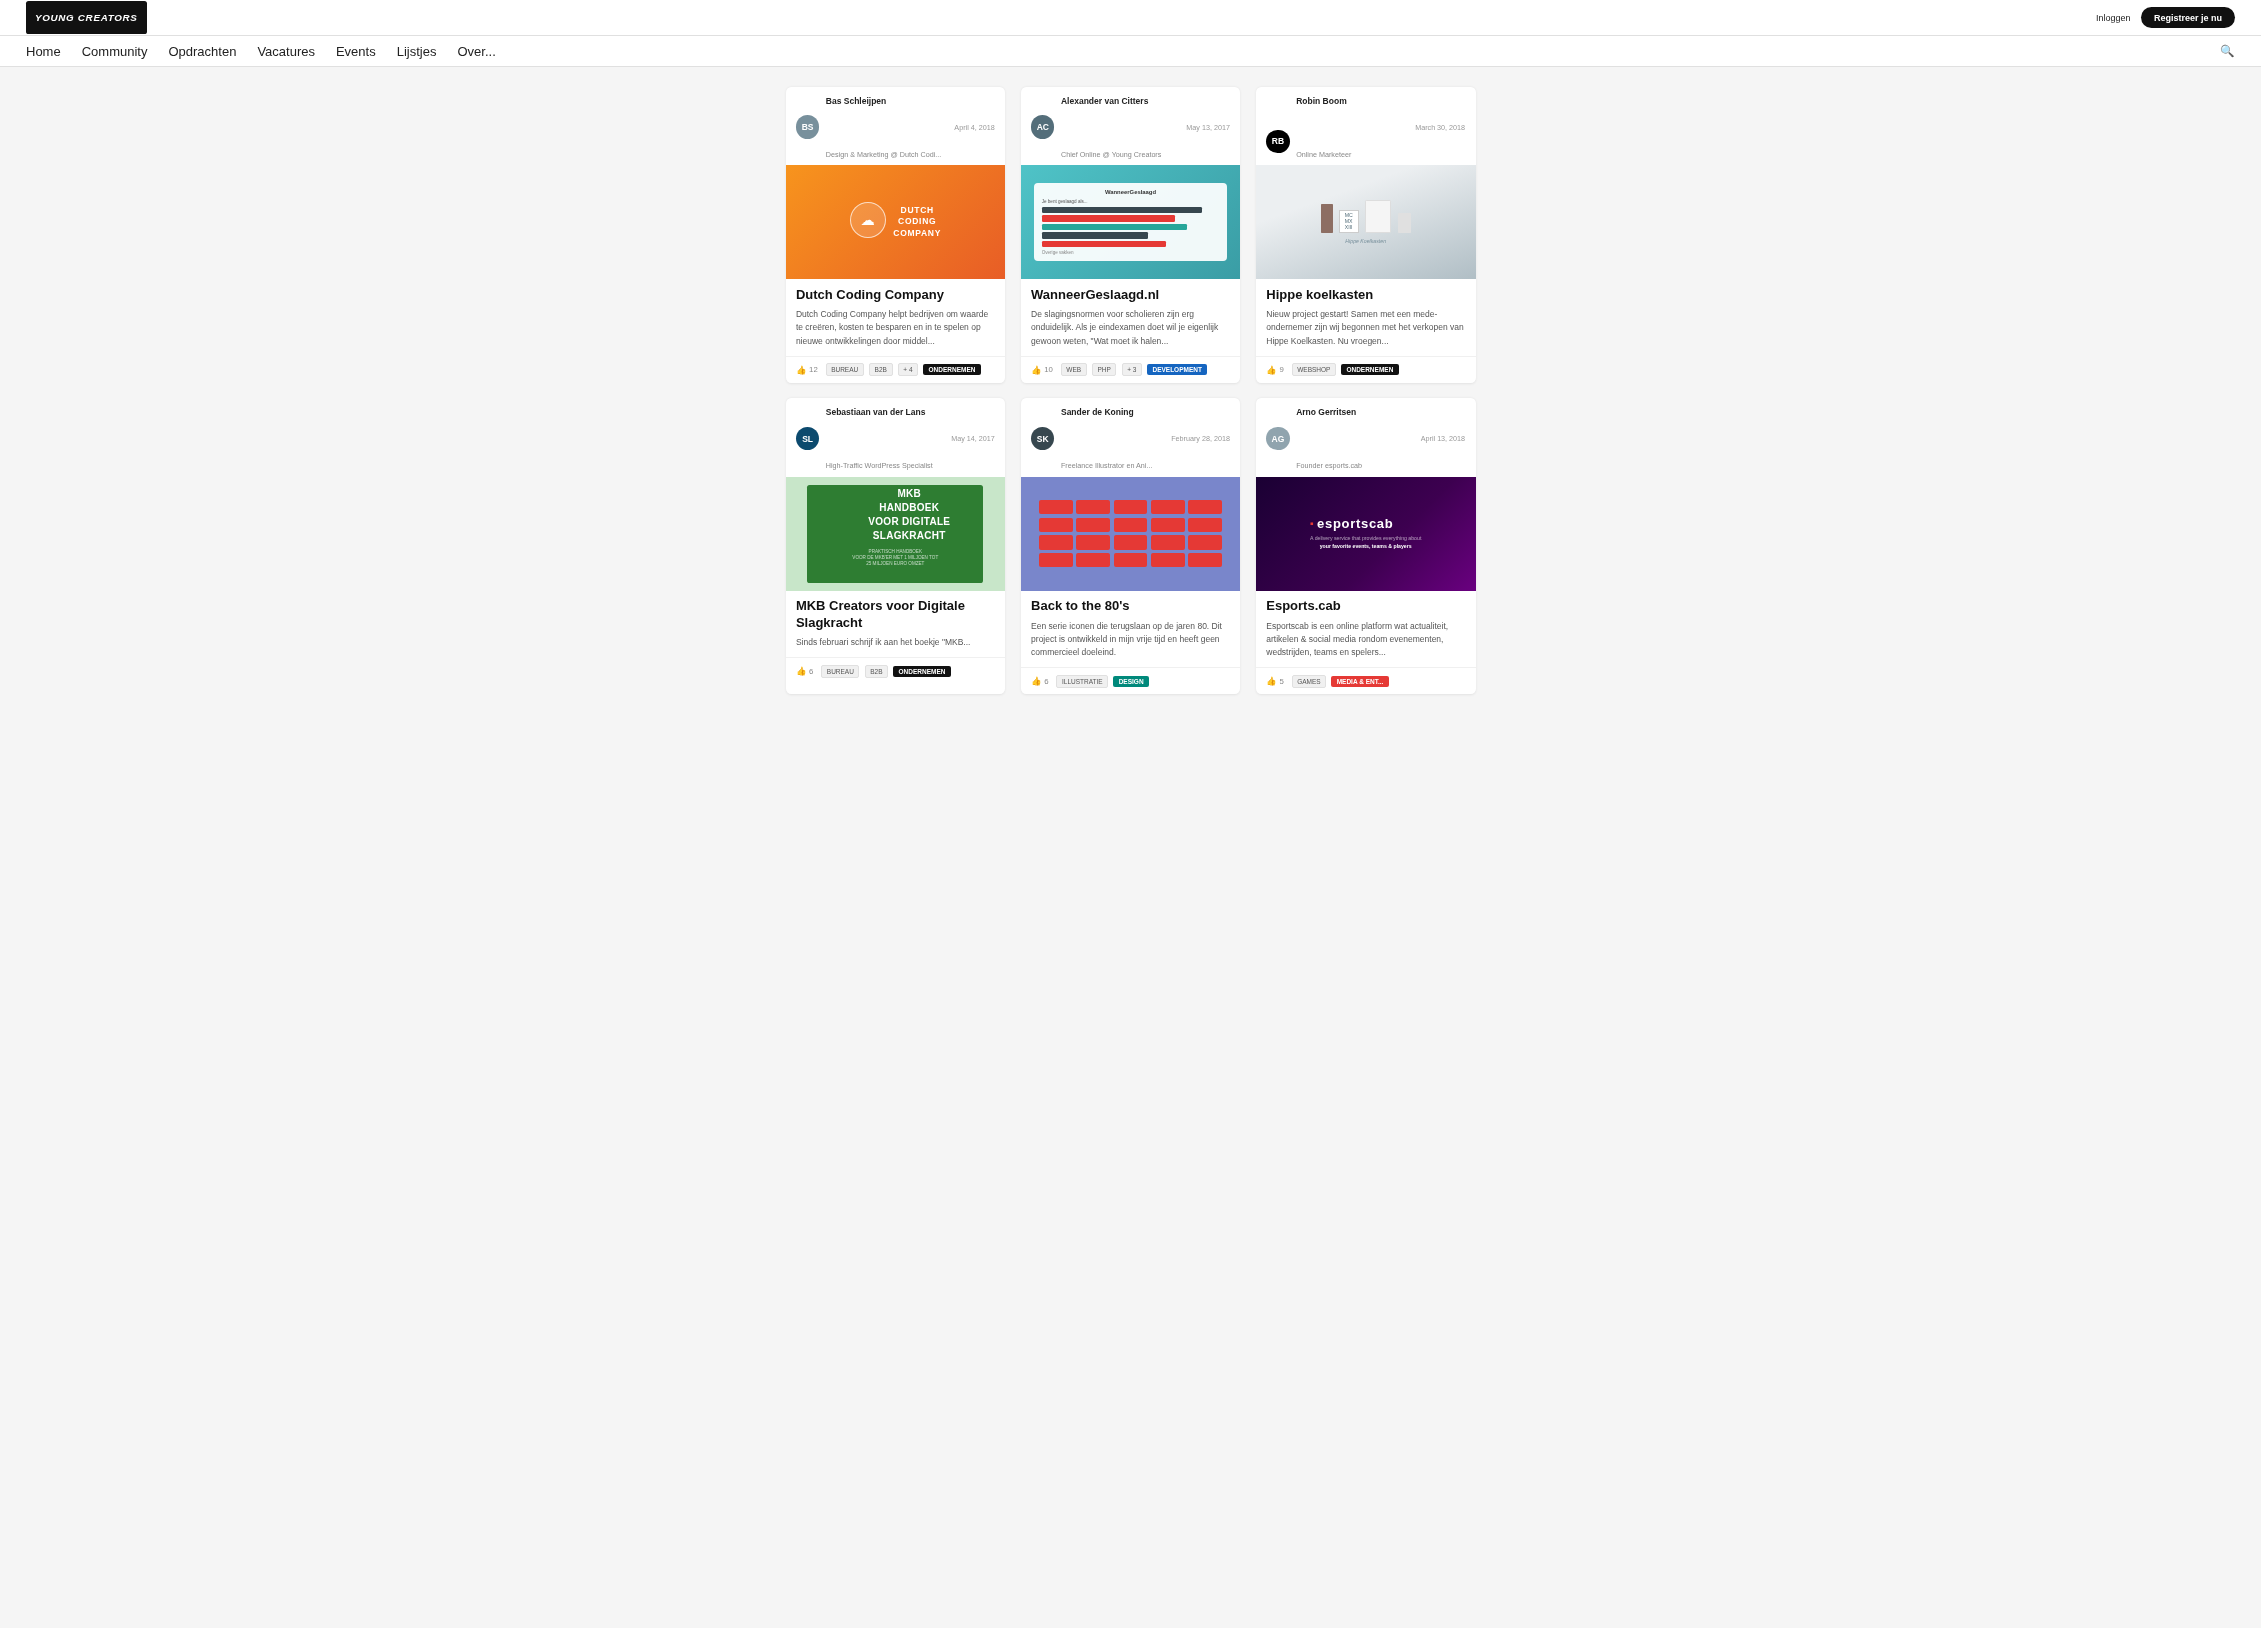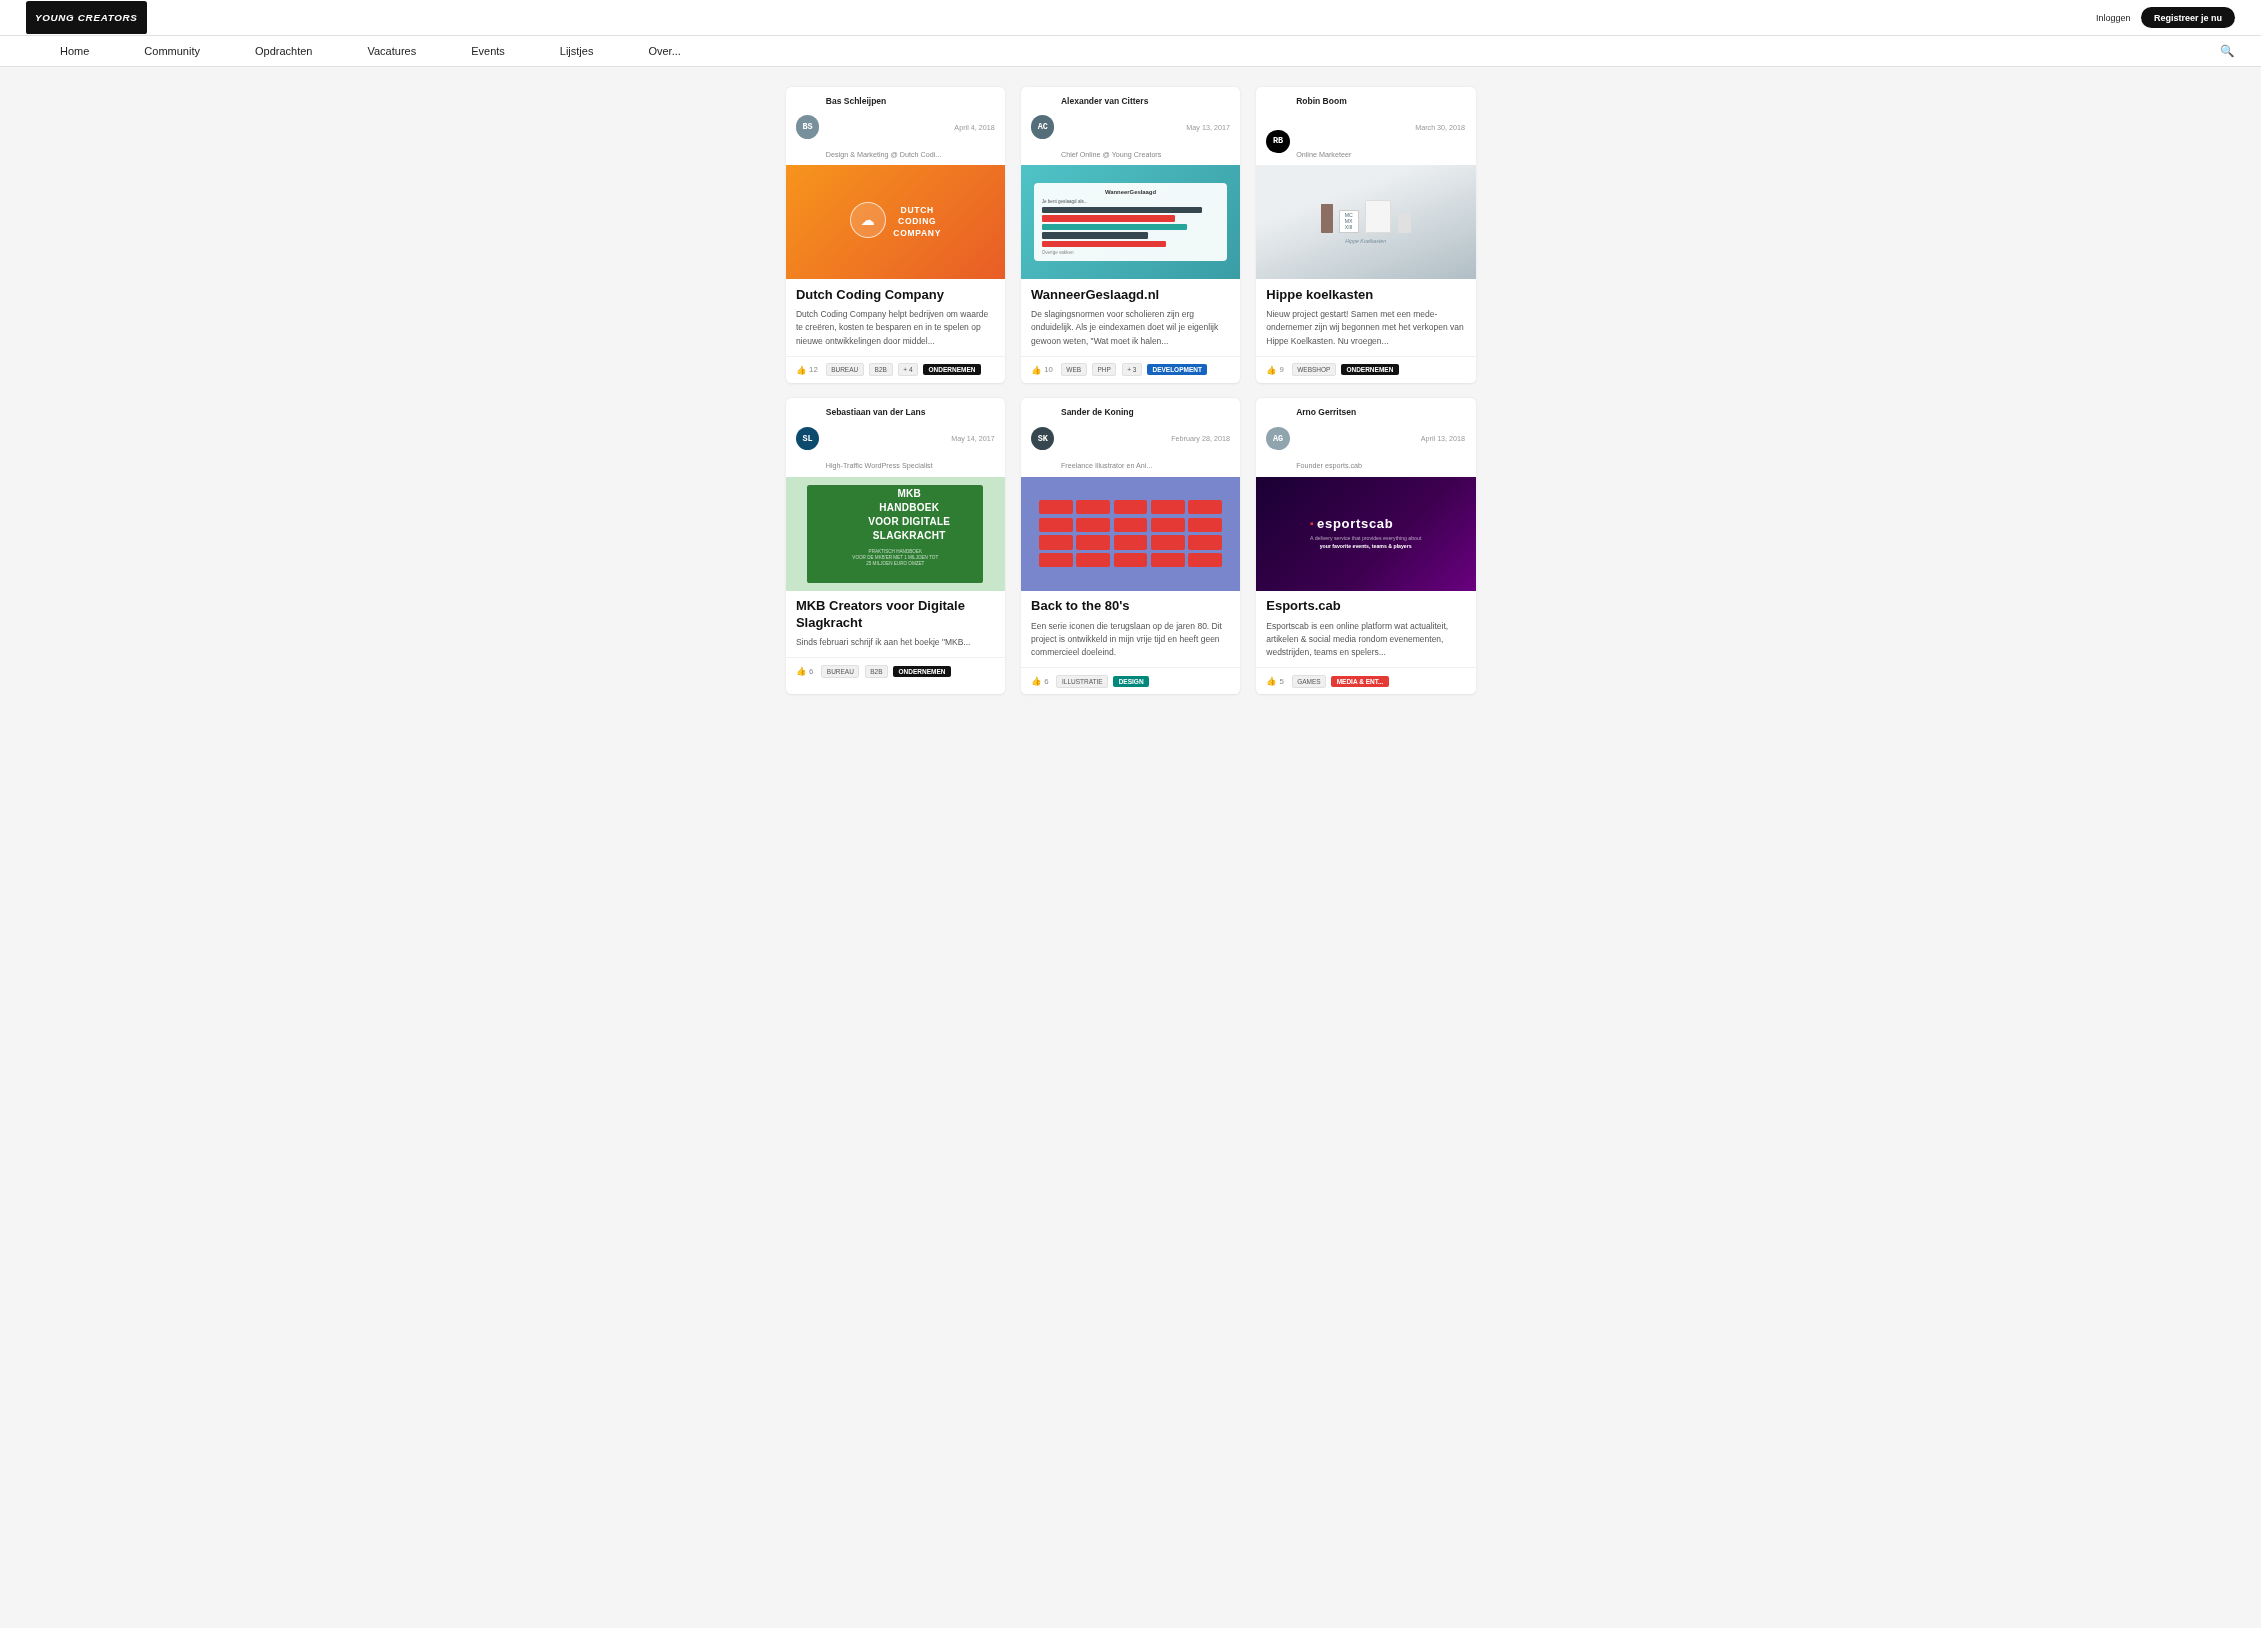--- a/index.html
+++ b/index.html
@@ -8,31 +8,31 @@
     
     .header { background: #fff; border-bottom: 0.7px solid #e0e0e0; padding: 0 26px; display: flex; align-items: center; justify-content: space-between; height: 36px; }
     .logo { background: #111; color: #fff; font-weight: 900; font-style: italic; font-size: 9.8px; letter-spacing: 0.7px; padding: 11px 9px; border-radius: 2.6px; text-transform: uppercase; white-space: nowrap; }
     .header-right { display: flex; align-items: center; gap: 10.4px; }
     .login-btn { background: none; border: none; cursor: pointer; font-size: 9px; color: #222; font-weight: 500; }
     .register-btn { background: #111; color: #fff; border: none; border-radius: 15.6px; padding: 5.2px 13px; font-size: 9px; font-weight: 600; cursor: pointer; }
 
     
     .nav { background: #fff; border-bottom: 0.7px solid #e0e0e0; padding: 0 26px; display: flex; align-items: center; justify-content: space-between; height: 31px; }
     .nav-links { display: flex; gap: 21px; align-items: center; }
-    .nav-link { font-size: 11px; color: #222; text-decoration: none; font-weight: 400; cursor: pointer; margin-left: 34px; }
+    .nav-link { font-size: 13px; color: #222; text-decoration: none; font-weight: 400; cursor: pointer; }
     .search-icon { font-size: 11.7px; cursor: pointer; }
 
     
     .main { max-width: 716px; margin: 0 auto; padding: 19.5px 13px; }
     .grid { display: grid; grid-template-columns: repeat(3, 1fr); gap: 15.6px; }
 
     
     .card { background: #fff; border-radius: 5.2px; overflow: hidden; box-shadow: 0 0.7px 2.6px rgba(0,0,0,0.08); }
     .card-author { display: flex; align-items: center; padding: 9px 10.4px 6.5px; gap: 6.5px; }
-    .avatar { width: 23.4px; height: 23.4px; border-radius: 50%; background: #ccc; overflow: hidden; flex-shrink: 0; display: flex; align-items: center; justify-content: center; font-size: 8.5px; color: #fff; font-weight: 600; font-family: Liberation Mono, monospace; }
+    .avatar { width: 23.4px; height: 23.4px; border-radius: 50%; background: #ccc; overflow: hidden; flex-shrink: 0; display: flex; align-items: center; justify-content: center; font-size: 8.5px; color: #fff; font-weight: 600; }
     .author-info { flex: 1; }
     .author-name { font-size: 8.5px; font-weight: 600; color: #222; }
     .author-role { font-size: 7.2px; color: #888; margin-top: 44px; }
     .post-date { font-size: 7.2px; color: #999; white-space: nowrap; }
 
     
     .img-dutch { background: linear-gradient(135deg, #f7941d 0%, #e85d26 100%); display: flex; align-items: center; justify-content: center; }
     .img-wanneer { background: linear-gradient(135deg, #4fc3c7 0%, #3a9da5 100%); display: flex; align-items: center; justify-content: center; }
     .img-80s { background: #7986cb; display: flex; align-items: center; justify-content: center; }
     .img-esports { background: linear-gradient(135deg, #1a0033 0%, #3d0050 60%, #6a0080 100%); display: flex; align-items: center; justify-content: center; }

